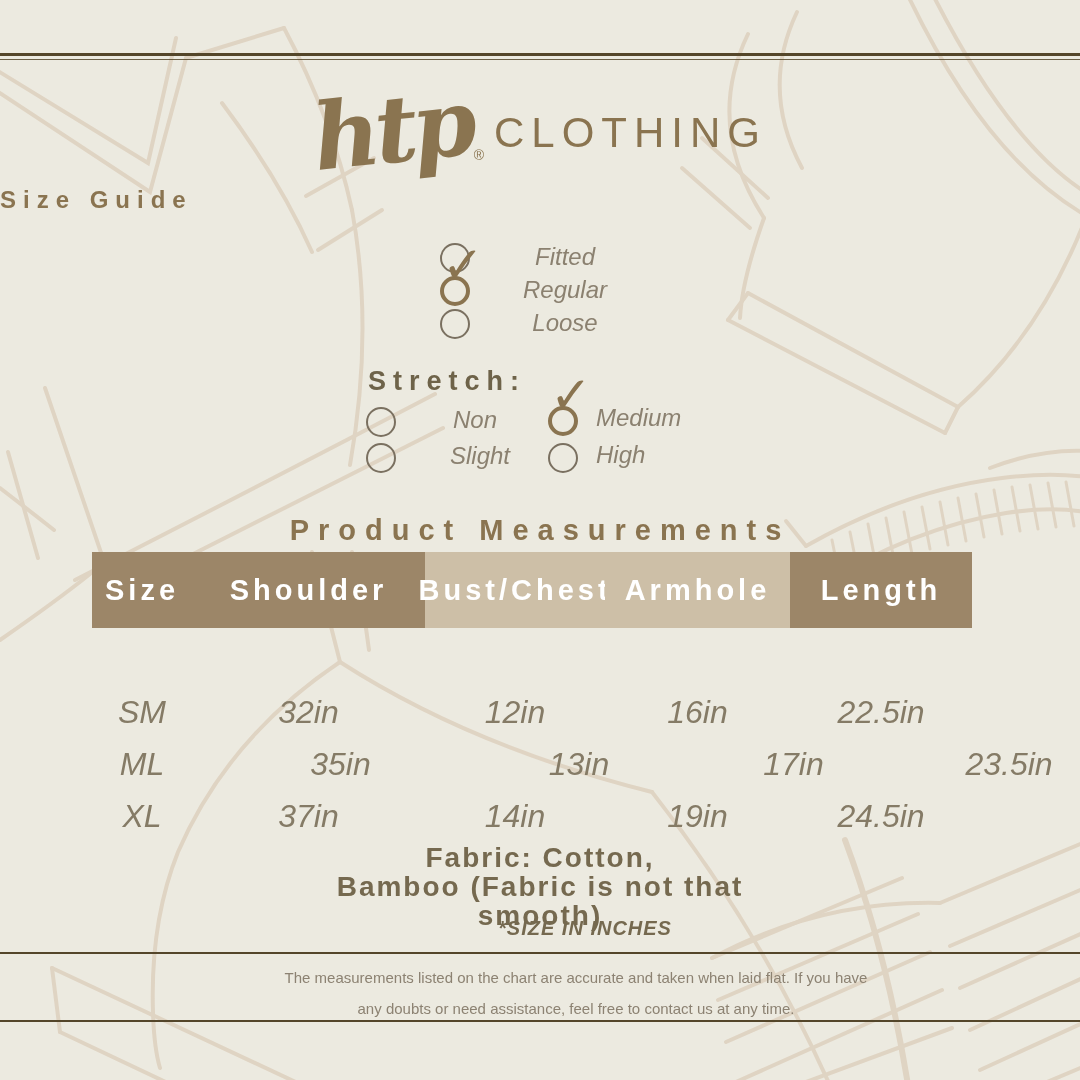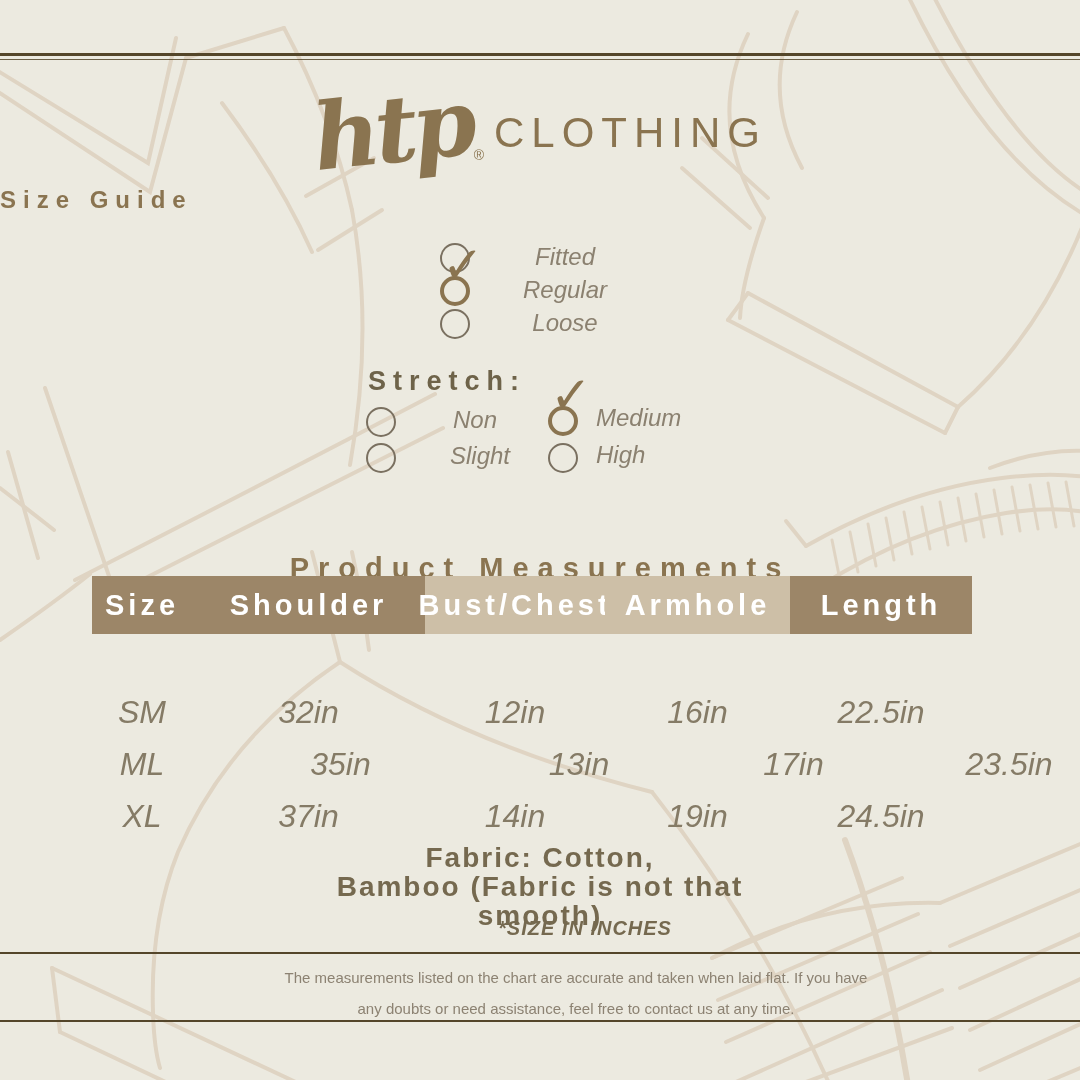--- a/index.html
+++ b/index.html
@@ -22,24 +22,24 @@
   .circle{position:absolute;width:30px;height:30px;border:2px solid #7A7060;border-radius:50%;
           box-sizing:border-box;}
   .circle.checked{border:4px solid #8A7450;}
   .checkmark{position:absolute;font-family:"DejaVu Sans",sans-serif;font-weight:bold;
              color:#8A7450;font-size:50px;line-height:1;}
   .opt{position:absolute;font-style:italic;font-size:24px;color:#8B8170;}
   .opt.center{text-align:center;}
   .stretch-heading{position:absolute;left:368px;top:366px;font-size:27px;font-weight:bold;
                    letter-spacing:7px;color:#6E6349;}
   .section-heading{position:absolute;top:514px;left:0;width:100%;text-align:center;font-size:29px;
-                   font-weight:bold;letter-spacing:9px;color:#8A7450;margin-top:38px;}
+                   font-weight:bold;letter-spacing:9px;color:#8A7450;}
   .thead,.trow{position:absolute;left:92px;display:grid;
                grid-template-columns:100px 233px 180px 185px 182px;}
-  .thead{top:576px;height:58px;}
+  .thead{top:552px;height:76px;}
   .th{display:flex;align-items:center;justify-content:center;color:#FFFFFF;font-weight:bold;
       font-size:29px;letter-spacing:4px;}
   .th.dark{background:#9C8668;}
   .th.light{background:#CDBFA7;}
   .trow{height:40px;}
   .trow .td{display:flex;align-items:center;justify-content:center;font-style:italic;
             font-size:32px;color:#857B66;}
   .row-0{top:692px;} .row-1{top:744px;gap:32px;} .row-2{top:796px;}
   .fabric{position:absolute;top:843px;left:0;width:100%;text-align:center;font-size:28px;
           font-weight:bold;letter-spacing:2px;color:#75694F;line-height:29px;}

